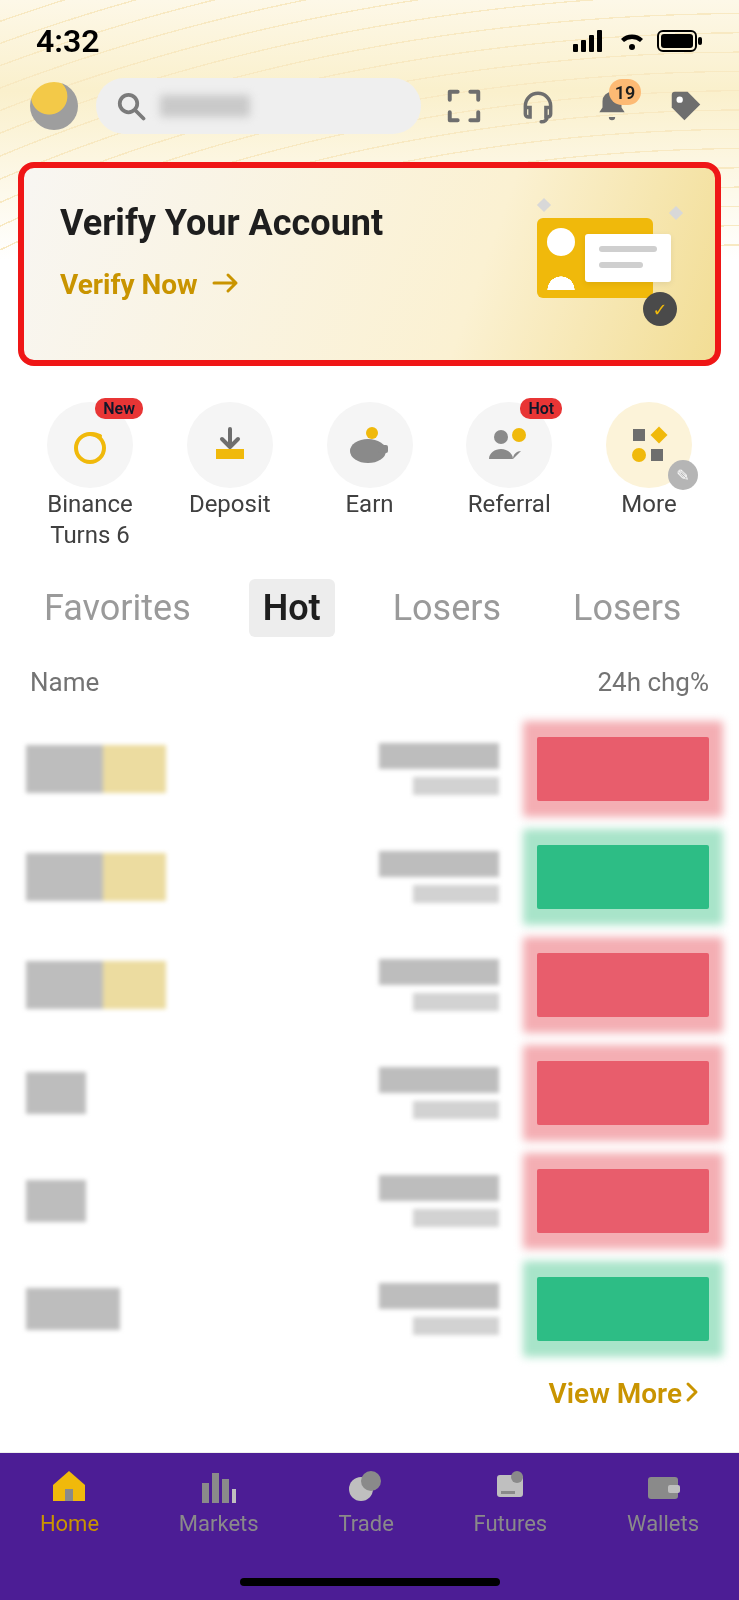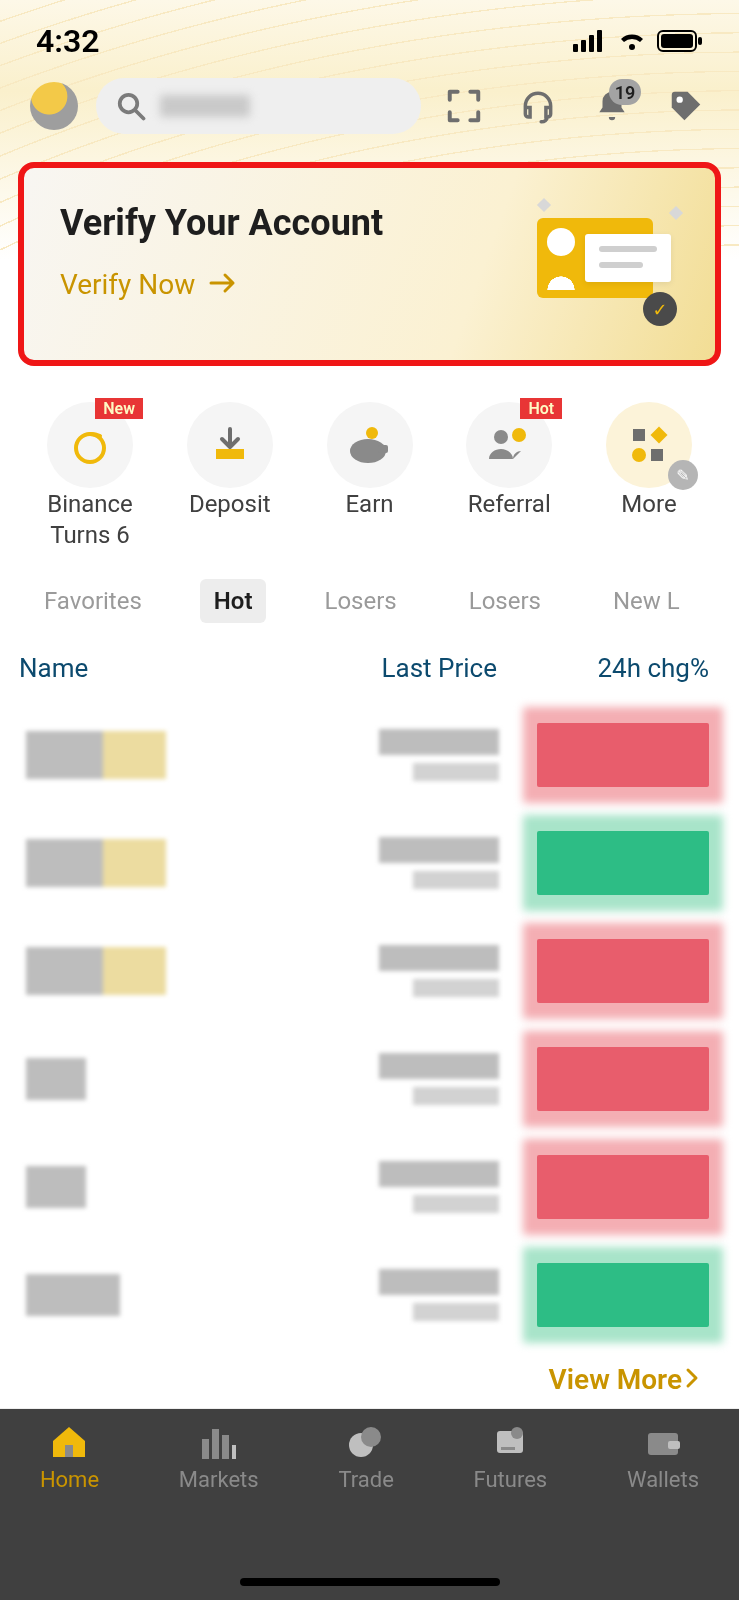--- a/index.html
+++ b/index.html
@@ -39,41 +39,41 @@
     flex: 1; height: 56px; border-radius: 28px;
     background: #efefef;
     display: flex; align-items: center; padding: 0 20px; gap: 14px;
   }
   .search svg { width: 30px; height: 30px; color: #7b7b7b; flex: 0 0 30px; }
   .search .blur { flex: 0 0 90px; height: 22px; background: #c9c9c9; filter: blur(4px); border-radius: 2px; }
   .top-icons { display: flex; gap: 36px; align-items: center; margin-left: 6px; }
   .top-icons .ic { width: 38px; height: 38px; color: #6e6e6e; position: relative; }
   .bell-badge {
     position: absolute; top: -8px; right: -10px;
-    background: #a3a3a3; color: #1e1e1e;
+    background: #fdba74; color: #1e1e1e;
     font-size: 18px; font-weight: 600;
     min-width: 32px; height: 26px; border-radius: 14px;
     display: flex; align-items: center; justify-content: center;
     padding: 0 5px;
   }
 
   .verify-card {
     position: relative; z-index: 2;
     margin: 12px 18px 0 18px;
     height: 204px;
     border: 6px solid #ef1616;
     border-radius: 16px;
     background: linear-gradient(110deg, #f8f6f2 0%, #fbf1d2 65%, #f2dd94 100%);
     padding: 34px 36px;
     display: flex; justify-content: space-between;
   }
   .verify-title { font-size: 36px; font-weight: 700; color: #1e1e1e; }
   .verify-btn {
     margin-top: 24px; display: flex; align-items: center; gap: 14px;
-    color: #c99400; font-size: 28px; font-weight: 400;
+    color: #c99400; font-size: 28px; font-weight: 700;
   }
   .verify-art { width: 150px; position: relative; }
   .card-shape {
     position: absolute; width: 116px; height: 80px; background: #f0b90b;
     border-radius: 6px; left: 8px; top: 16px;
   }
   .card-shape::before {
     content: ""; position: absolute; left: 10px; top: 10px;
     width: 28px; height: 28px; background: #fff; border-radius: 50%;
   }
@@ -113,35 +113,35 @@
     display: flex; align-items: center; justify-content: center; position: relative;
   }
   .sc-ic.more { background: #fcf3d9; }
   .sc-edit {
     position: absolute; right: -6px; bottom: -2px;
     width: 30px; height: 30px; border-radius: 50%; background: #b5b5b5;
     display: flex; align-items: center; justify-content: center; color: #fff; font-size: 16px;
   }
   .sc-badge-new, .sc-badge-hot {
     position: absolute; top: -4px; right: -10px;
-    background: #e83535; color: #fef9c3; font-size: 16px; font-weight: 600;
-    border-radius: 0; padding: 1px 8px;
+    background: #e83535; color: #0f172a; font-size: 16px; font-weight: 600;
+    border-radius: 10px; padding: 1px 8px;
   }
   .sc-label { margin-top: 1px; font-size: 24px; color: #404040; text-align: center; line-height: 1.3; }
 
   .tabs {
     display: flex; gap: 44px; padding: 18px 30px 20px 30px;
-    font-size: 24px; color: #9a9a9a; overflow: hidden; white-space: nowrap;
+    font-size: 36px; color: #9a9a9a; overflow: hidden; white-space: nowrap;
   }
   .tab { padding: 8px 14px; border-radius: 6px; }
   .tab.active { background: #ededed; color: #1e1e1e; font-weight: 600; }
 
   .cols {
     display: flex; justify-content: flex-end;
-    padding: 10px 30px 18px 19px; color: #0c4a6e; font-size: 26px;
+    padding: 10px 30px 18px 30px; color: #737373; font-size: 26px;
   }
   .cols .c1 { flex: 1; }
   .cols .c2 { flex: 1; text-align: right; padding-right: 32px; }
   .cols .c3 { flex: 0 0 180px; text-align: right; }
 
   .rows { padding: 0 18px; }
   .row { display: flex; align-items: center; height: 108px; gap: 12px; padding: 0 8px; }
   .px { filter: blur(2px); }
   .name-blur {
     width: 140px; height: 48px;
@@ -162,22 +162,22 @@
   .red .inner { background: #e85d6c; }
   .green .outer { background: #a8e4c9; }
   .green .inner { background: #2dbd85; }
 
   .view-more {
     display: flex; justify-content: flex-end; align-items: center; gap: 3px;
     padding: 14px 40px 0 0; color: #c99400; font-size: 28px; font-weight: 600;
   }
 
   .navbar {
-    position: absolute; left: 0; right: 0; bottom: 0; height: 192px;
-    background: #404040; border-top: 1px solid #eee;
+    position: absolute; left: 0; right: 0; bottom: 0; height: 148px;
+    background: #4c1d95; border-top: 1px solid #eee;
     display: flex; justify-content: space-around; align-items: flex-start;
     padding-top: 14px;
   }
   .nav { display: flex; flex-direction: column; align-items: center; gap: 6px; color: #8a8a8a; font-size: 22px; }
   .nav .ic { width: 44px; height: 38px; display:flex; align-items:center; justify-content:center;}
   .nav.active { color: #c99400; }
   .home-ind {
     position: absolute; bottom: 14px; left: 50%; transform: translateX(-50%);
     width: 260px; height: 8px; border-radius: 4px; background: #000;
   }
@@ -327,21 +327,20 @@
 <div class="tabs">
   <div class="tab">Favorites</div>
   <div class="tab active">Hot</div>
   <div class="tab">Losers</div>
   <div class="tab">Losers</div>
   <div class="tab">New L</div>
 </div>
 
 <div class="cols">
   <div class="c1">Name</div>
-  <div class="c2">Last Price</div>
   <div class="c3">24h chg%</div>
 </div>
 
 <div class="rows" id="rows-container">
     <div class="row">
       <div class="px name-blur"></div>
       <div class="price-blur">
         <div class="px l1"></div>
         <div class="px l2"></div>
       </div>

